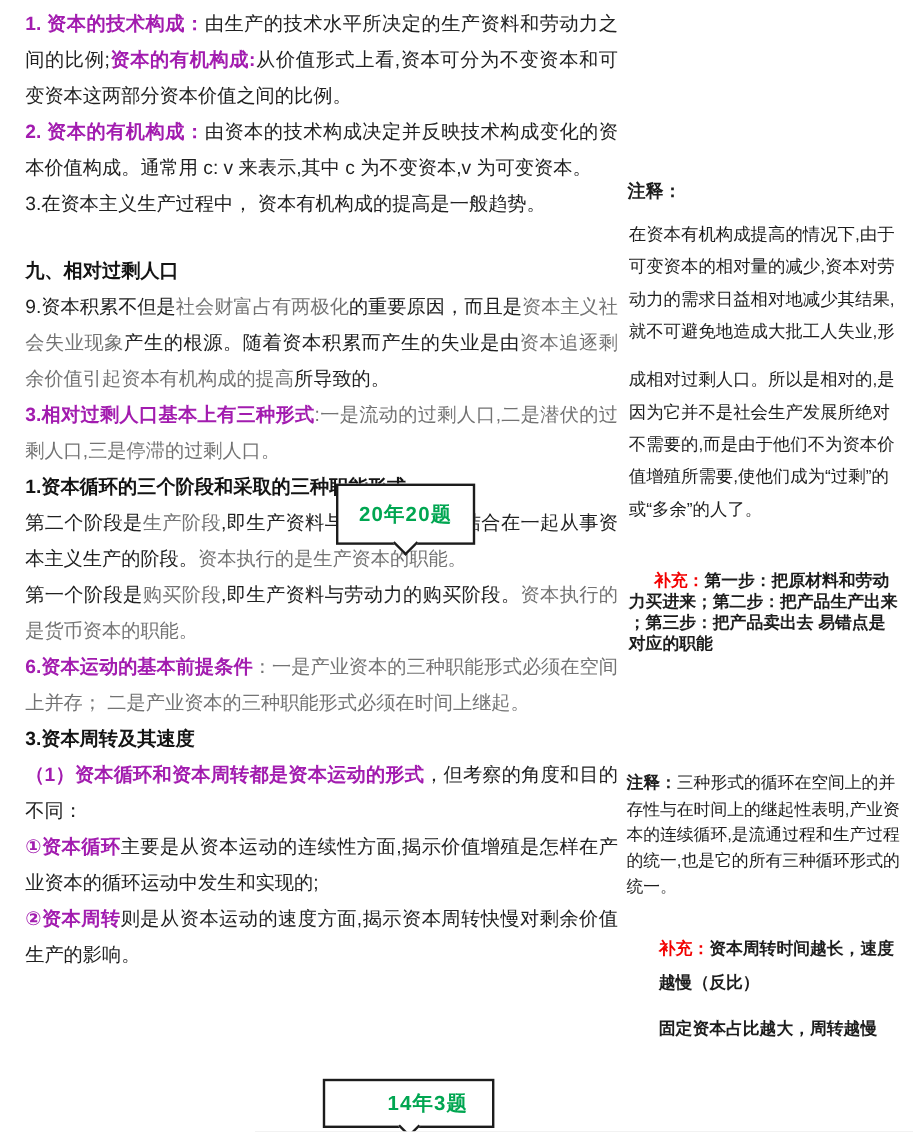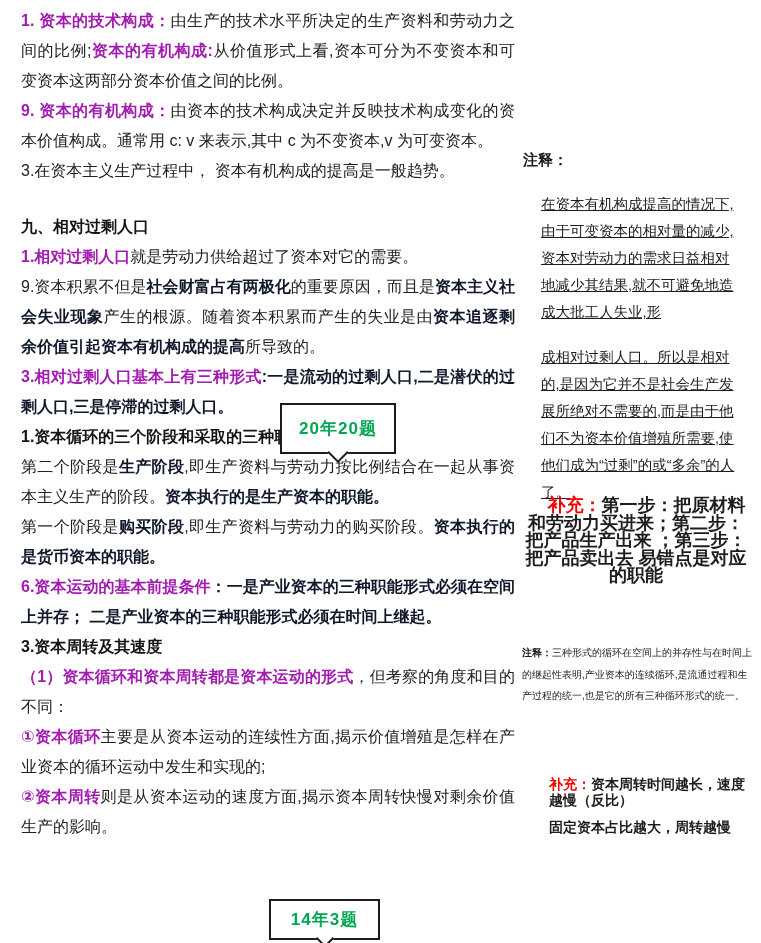--- a/index.html
+++ b/index.html
@@ -17,67 +17,66 @@
     font-size:16px;line-height:30px;
     text-align:justify;
   }
   #main-col p{margin:0;}
   #main-col p.h{font-weight:bold;color:#141414;}
   .mt-sec1{margin-top:26px !important;}
   .mt-sec2{margin-top:30px !important;}
   
   .n{color:#212121;}
   .b{color:#a21caf;font-weight:bold;}
-  .r{color:#0f172a;font-weight:bold;}
+  .r{color:#737373;}
   
   .side{position:absolute;color:#1d1d1d;}
   #note1{left:523px;top:146px;width:233px;font-size:14.5px;line-height:27px;}
   #note1 .note-label{font-weight:bold;font-size:15px;display:block;margin-bottom:10px;}
-  #note1 p{margin:18px;text-decoration:underline;}
+  #note1 p{margin:1px;}
   #note1 p + p{margin-top:13px;}
-  #supp1{left:524px;top:497px;width:224px;font-size:18px;line-height:17.5px;
-         font-weight:bold;text-indent:21px;text-align:center;}
-  #note2{left:522px;top:642px;width:234px;font-size:10px;line-height:21.5px;}
+  #supp1{left:524px;top:475px;width:224px;font-size:14px;line-height:17.5px;
+         font-weight:bold;text-indent:21px;}
+  #note2{left:522px;top:642px;width:234px;font-size:14px;line-height:21.5px;}
   #note2 .note-label{font-weight:bold;}
-  #supp2{left:549px;top:776px;width:206px;font-size:14px;line-height:16px;font-weight:bold;}
+  #supp2{left:549px;top:776px;width:206px;font-size:14px;line-height:28px;font-weight:bold;}
   #supp2 p{margin:0;}
   #supp2 .gap1{margin-top:11px;}
   #supp2 .gap2{margin-top:8px;}
   .red-label{color:#f20000;font-weight:bold;}
   
   .badge{
     position:absolute;
     display:flex;align-items:center;justify-content:center;
     background:#ffffff;
     border:2.5px solid #1c1c1c;
     color:#00a651;font-weight:bold;font-size:17px;
     letter-spacing:1px;
   }
   .badge::after{
     content:"";position:absolute;left:50%;bottom:-8px;
     width:13px;height:13px;background:#ffffff;
     border-right:2.5px solid #1c1c1c;border-bottom:2.5px solid #1c1c1c;
     transform:translateX(-50%) rotate(45deg);
   }
   #badge1{left:280px;top:403px;width:112px;height:47px;}
-  #badge2{left:269px;top:899px;width:107px;height:37px;}
+  #badge2{left:269px;top:899px;width:107px;height:37px;padding-left:32px;}
   #badge2::after{width:11px;height:11px;bottom:-7px;}
 </style>
 </head>
 <body>
 
 <div id="page">
 
   <div id="main-col">
     <p><span class="b">1. 资本的技术构成：</span><span class="n">由生产的技术水平所决定的生产资料和劳动力之间的比例;</span><span class="b">资本的有机构成:</span><span class="n">从价值形式上看,资本可分为不变资本和可变资本这两部分资本价值之间的比例。</span></p>
-    <p><span class="b">9. 资本的有机构成：</span><span class="n">由资本的技术构成决定并反映技术构成变化的资本价值构成。通常用 c: v 来表示,其中 c 为不变资本,v 为可变资本。</span></p>
+    <p><span class="b">2. 资本的有机构成：</span><span class="n">由资本的技术构成决定并反映技术构成变化的资本价值构成。通常用 c: v 来表示,其中 c 为不变资本,v 为可变资本。</span></p>
     <p><span class="n">3.在资本主义生产过程中， 资本有机构成的提高是一般趋势。</span></p>
 
     <p class="h mt-sec1">九、相对过剩人口</p>
-    <p><span class="b">1.相对过剩人口</span><span class="n">就是劳动力供给超过了资本对它的需要。</span></p>
     <p><span class="n">9.资本积累不但是</span><span class="r">社会财富占有两极化</span><span class="n">的重要原因，而且是</span><span class="r">资本主义社会失业现象</span><span class="n">产生的根源。随着资本积累而产生的失业是由</span><span class="r">资本追逐剩余价值引起资本有机构成的提高</span><span class="n">所导致的。</span></p>
     <p><span class="b">3.相对过剩人口基本上有三种形式</span><span class="r">:一是流动的过剩人口,二是潜伏的过剩人口,三是停滞的过剩人口。</span></p>
 
     <p class="h">1.资本循环的三个阶段和采取的三种职能形式</p>
     <p><span class="n">第二个阶段是</span><span class="r">生产阶段</span><span class="n">,即生产资料与劳动力按比例结合在一起从事资本主义生产的阶段。</span><span class="r">资本执行的是生产资本的职能。</span></p>
     <p><span class="n">第一个阶段是</span><span class="r">购买阶段</span><span class="n">,即生产资料与劳动力的购买阶段。</span><span class="r">资本执行的是货币资本的职能。</span></p>
     <p><span class="b">6.资本运动的基本前提条件</span><span class="r">：一是产业资本的三种职能形式必须在空间上并存； 二是产业资本的三种职能形式必须在时间上继起。</span></p>
     <p class="h">3.资本周转及其速度</p>
     <p><span class="b"> （1）资本循环和资本周转都是资本运动的形式</span><span class="n">，但考察的角度和目的不同：</span></p>
     <p><span class="b">①资本循环</span><span class="n">主要是从资本运动的连续性方面,揭示价值增殖是怎样在产业资本的循环运动中发生和实现的;</span></p>

